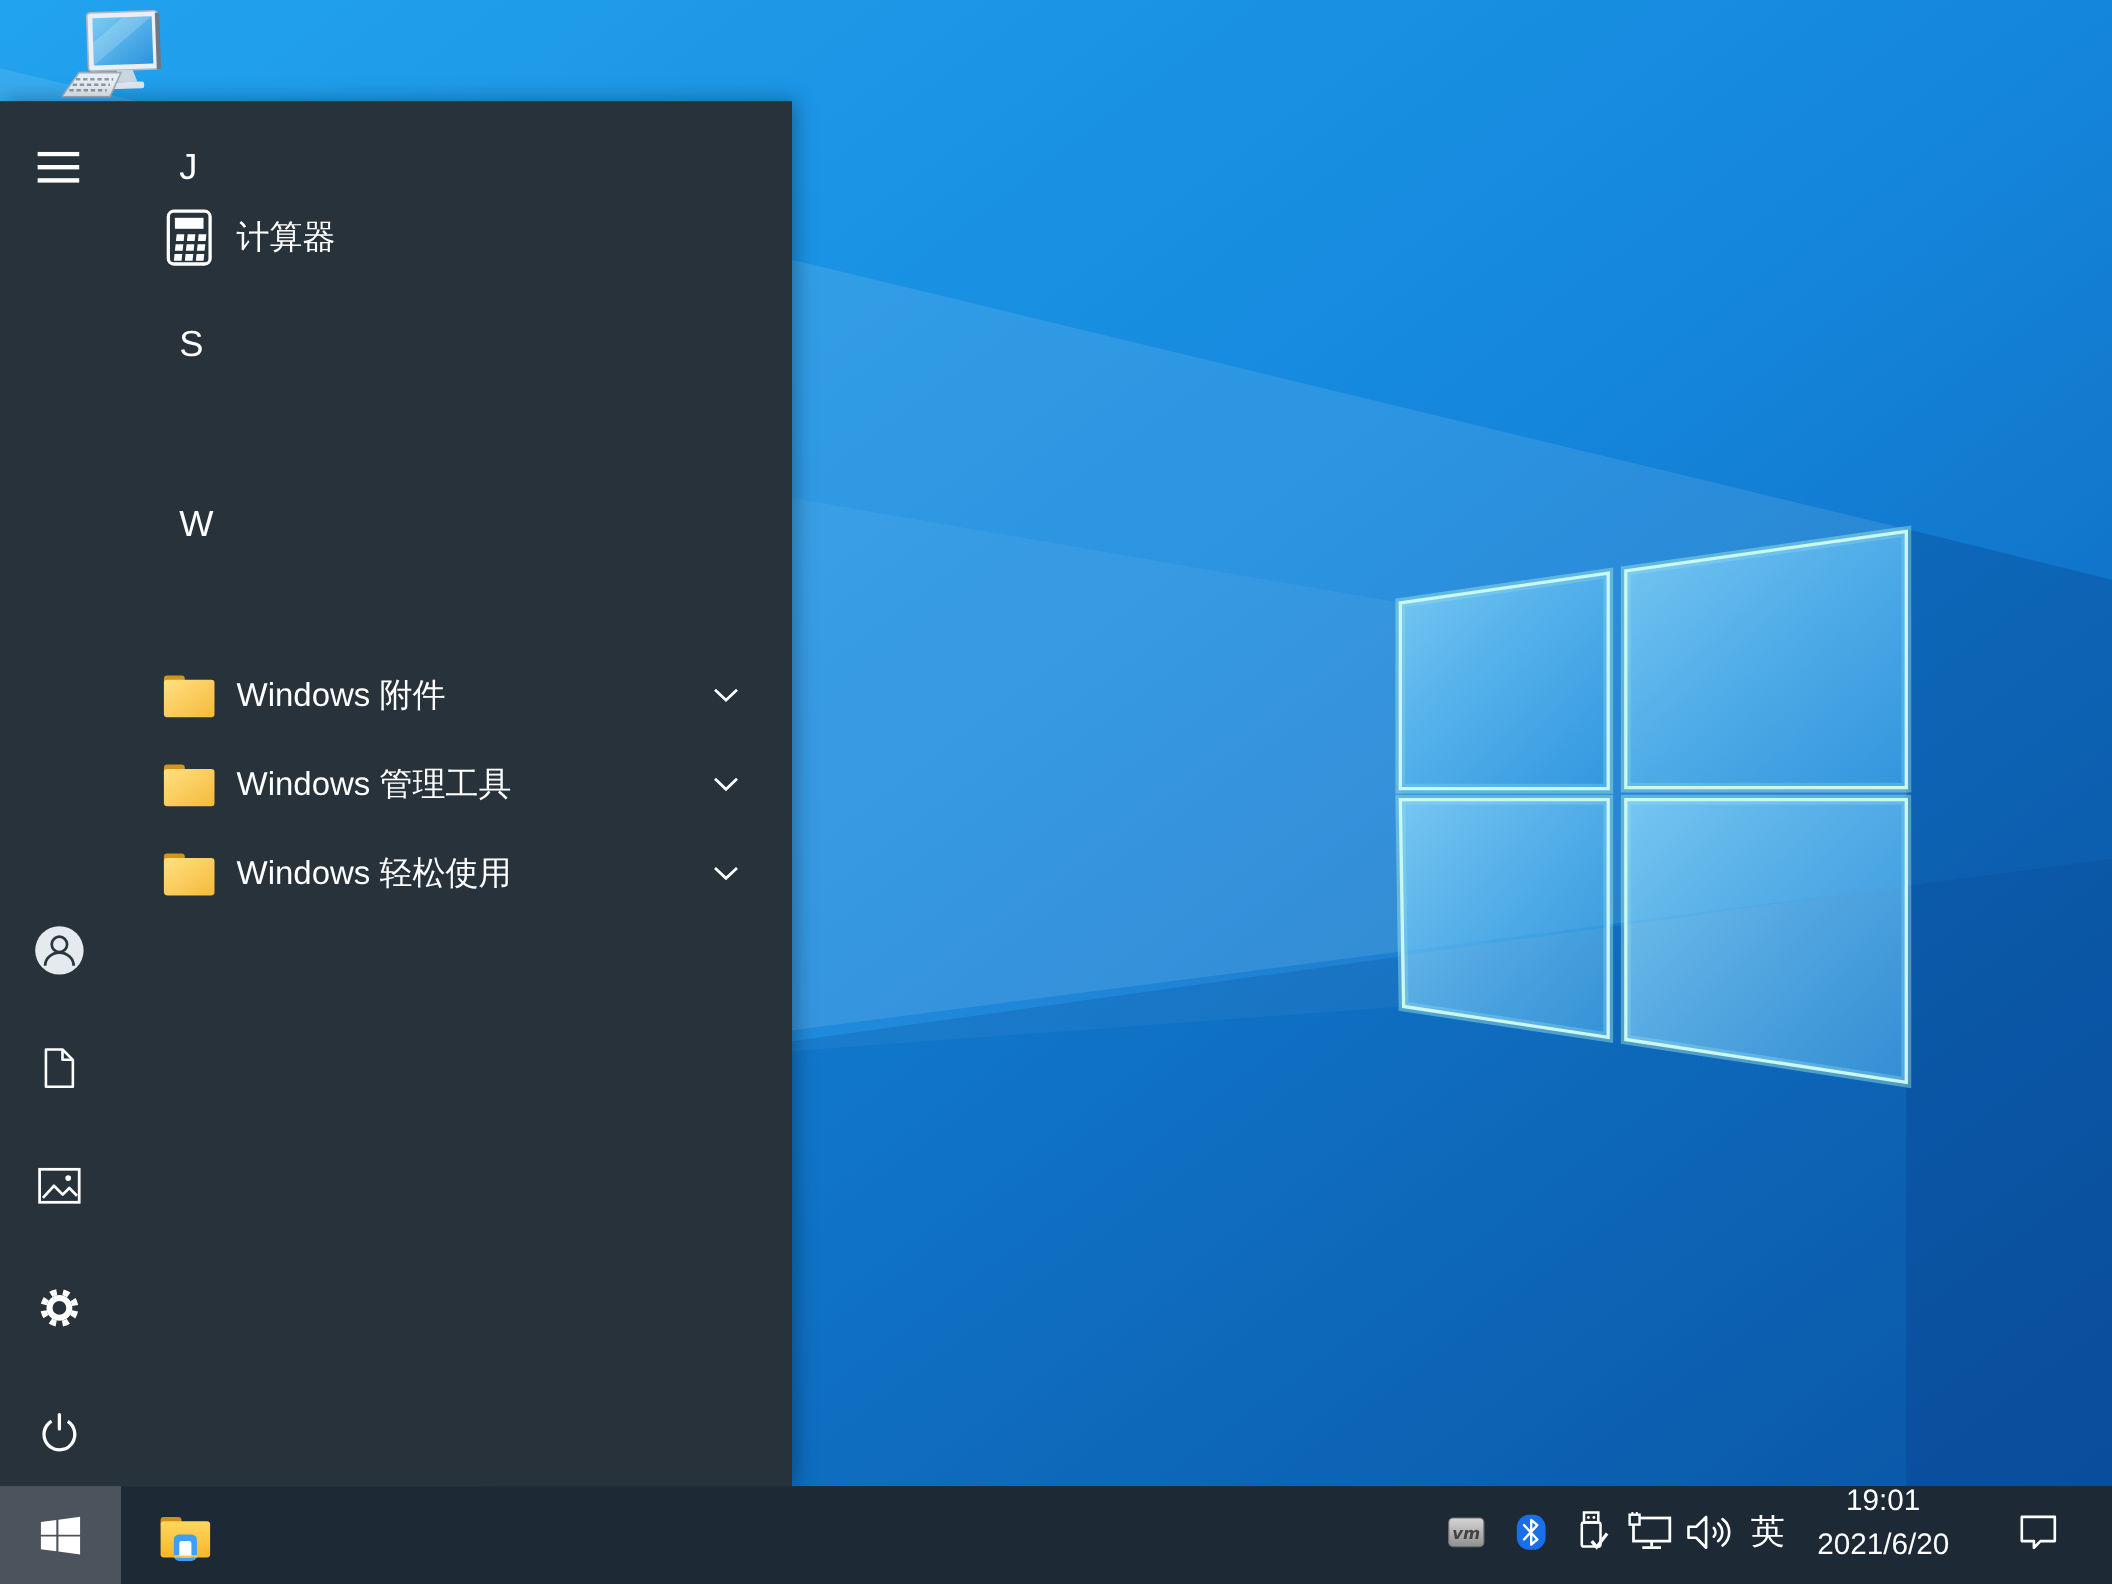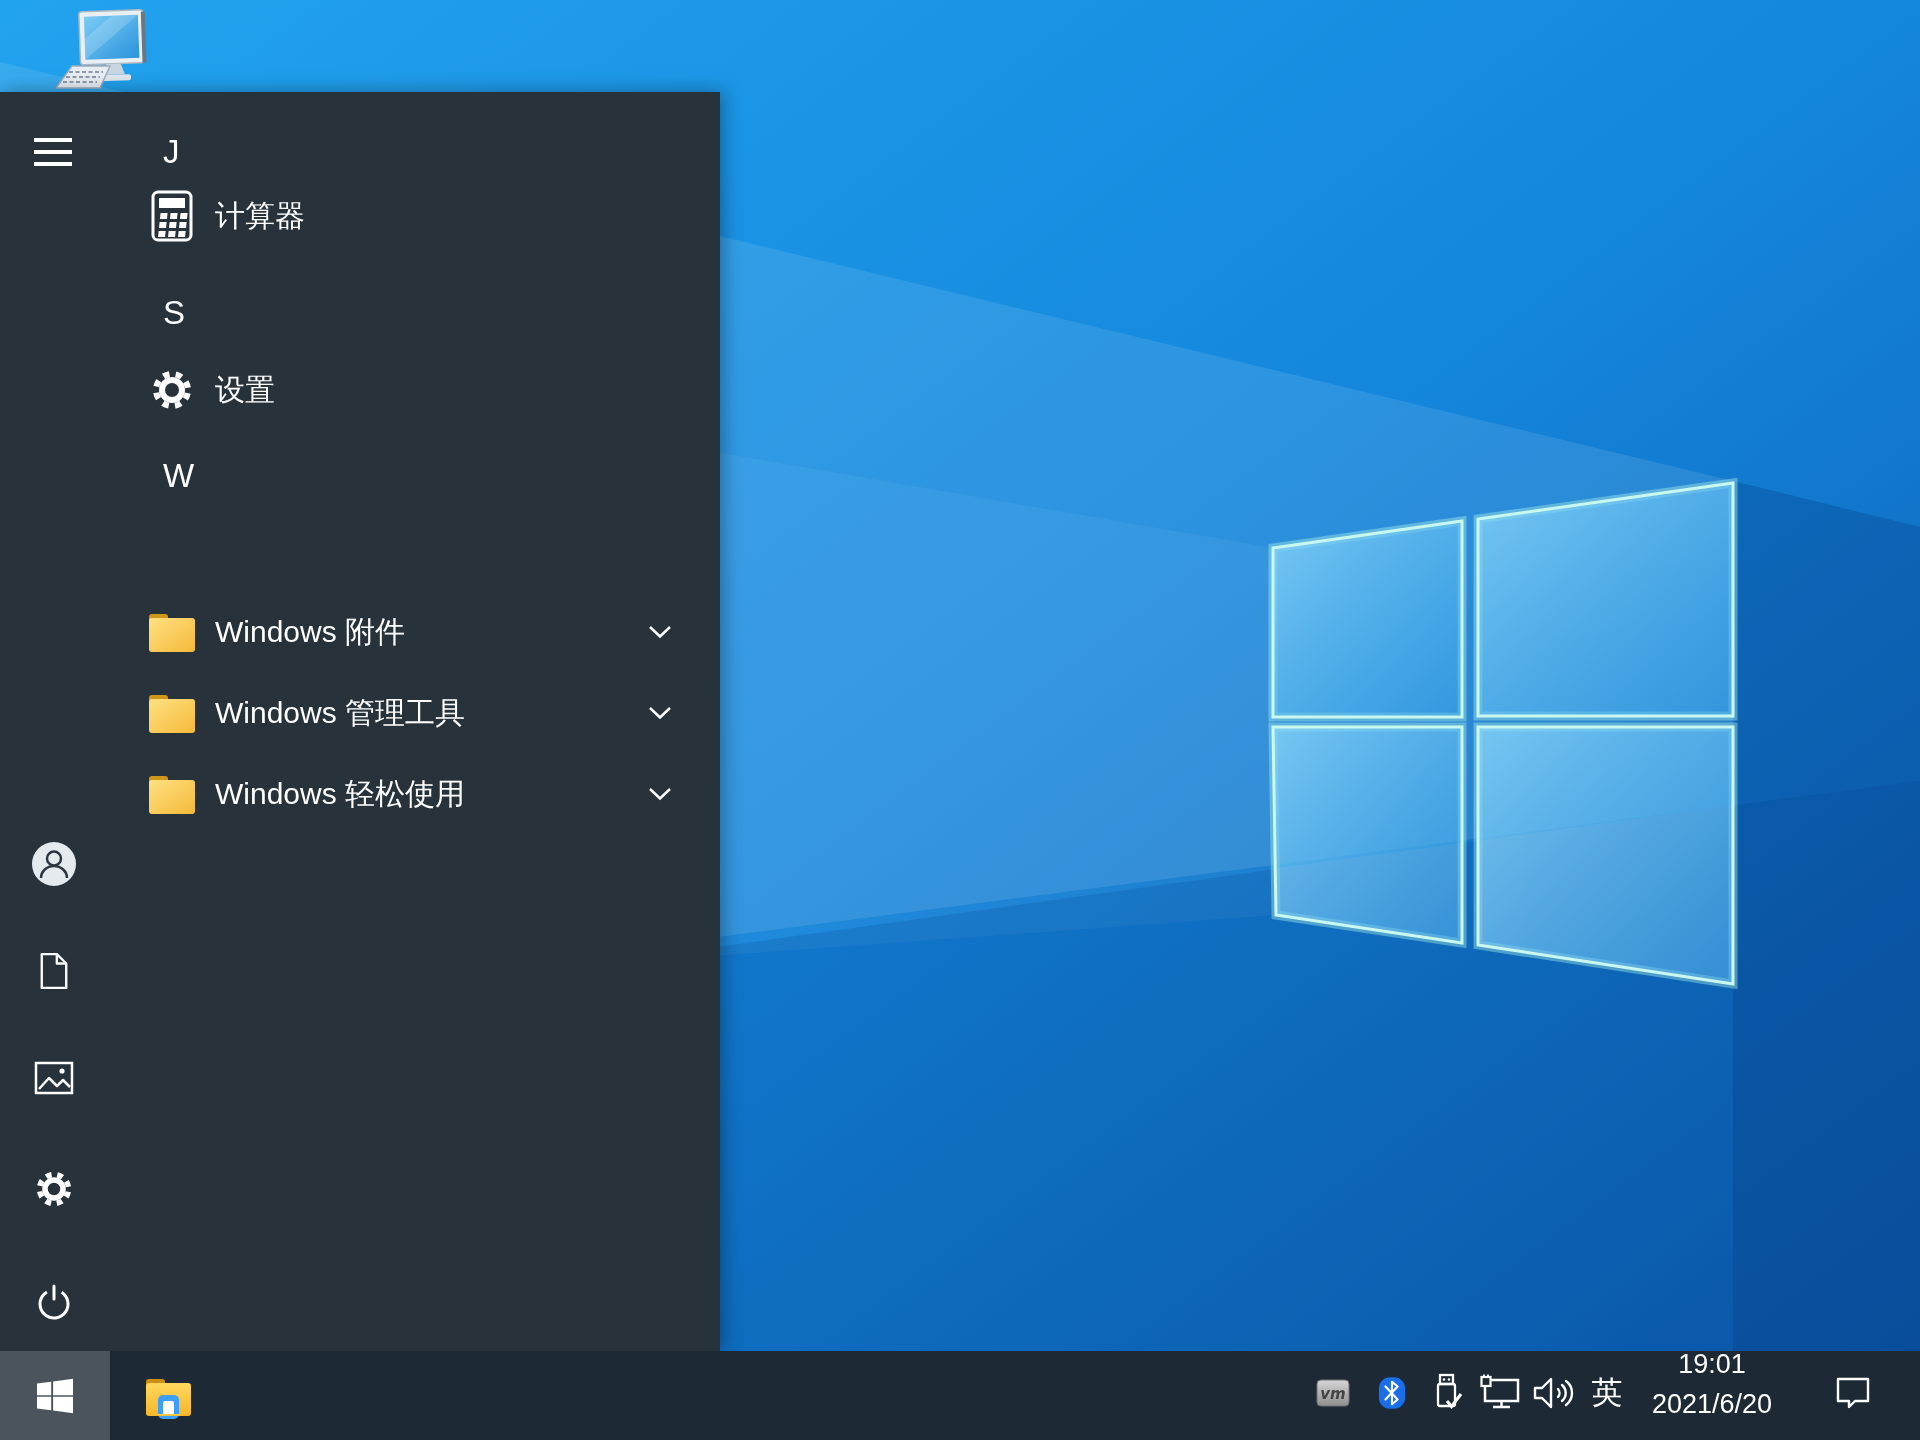--- a/index.html
+++ b/index.html
@@ -179,29 +179,20 @@
           </g>
         </svg>
       </span>
       <span class="label">计算器</span>
     </div>
 
     <div class="app-header" style="top:191px">
       <span>S</span>
     </div>
 
-    <div class="app-row" style="top:258px">
-      <span class="icon-box">
-        <svg width="46" height="46" viewBox="-23 -23 46 46">
-          <circle r="10" fill="none" stroke="#fff" stroke-width="6"></circle>
-          <circle r="16" fill="none" stroke="#fff" stroke-width="6" stroke-dasharray="6.3 6.3" transform="rotate(11)"></circle>
-        </svg>
-      </span>
-      <span class="label">设置</span>
-    </div>
 
     <div class="app-header" style="top:354px">
       <span>W</span>
     </div>
 
 
     <div class="app-row" style="top:500px">
       <span class="icon-box">
         <svg width="52" height="46" viewBox="0 0 52 46">
           <path d="M3,8 a3,3 0 0 1 3,-3 h13 a3,3 0 0 1 3,3 v4 h-19 z" fill="#d0961a"></path>

